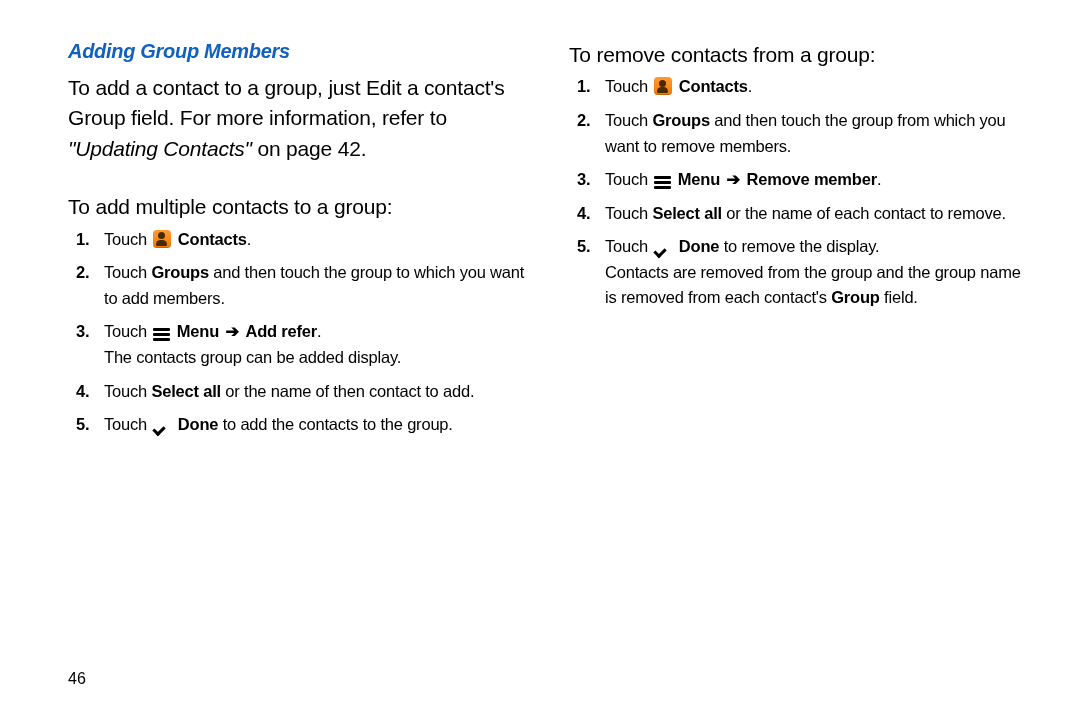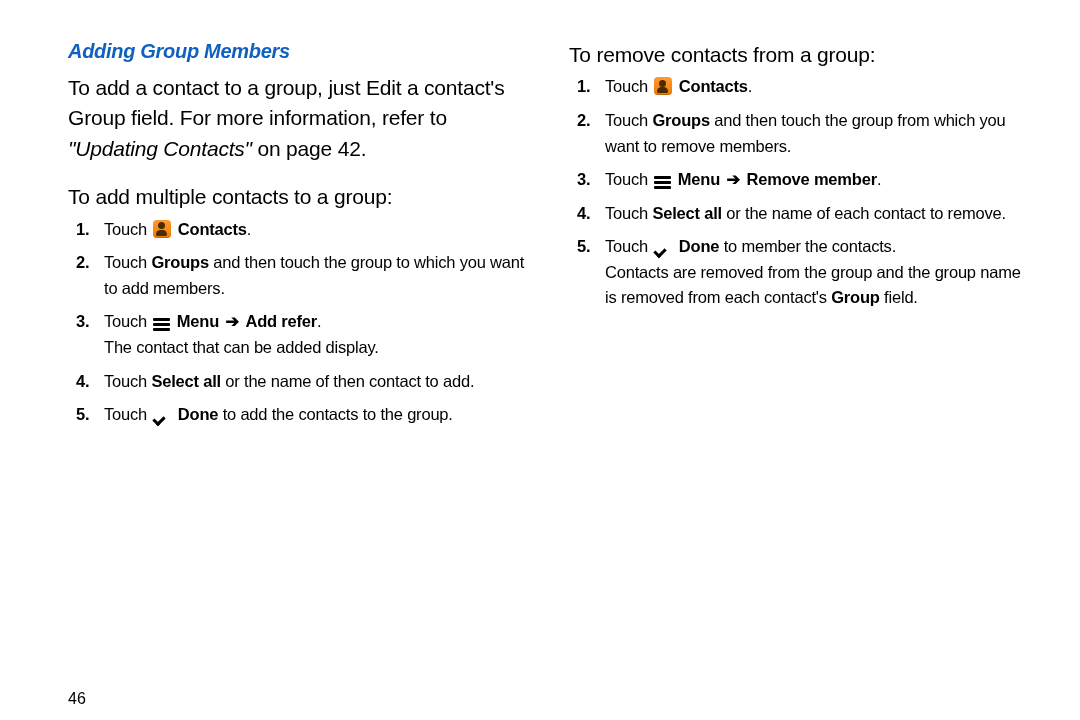--- a/index.html
+++ b/index.html
@@ -120,35 +120,35 @@
     position: absolute;
     left: 2px; top: 4px;
     width: 5px; height: 8px;
     border-right: 3px solid #000;
     border-bottom: 3px solid #000;
     transform: rotate(45deg);
   }
   .page-num {
     position: absolute;
     left: 68px;
-    bottom: 12px;
+    bottom: 32px;
     font-size: 16px;
   }
 </style>
 </head>
 <body>
 
 <div class="page">
 
   <div class="col">
     <h2 class="sec">Adding Group Members</h2>
     <p class="body">
       <span>To add a contact to a group, just Edit a contact's Group field. For more information, refer to </span><span class="italic">"Updating Contacts"</span><span> on page 42.</span>
     </p>
-    <p class="body" style="margin-top:18px;">To add multiple contacts to a group:</p>
+    <p class="body" style="margin-top:28px;">To add multiple contacts to a group:</p>
 
     <ol class="steps">
       <li>
         <span class="num">1.</span>
         <span class="txt">
           <span>Touch </span>
           <span class="icon contacts-icon"></span>
           <span class="bold">Contacts</span><span>.</span>
         </span>
       </li>
@@ -159,21 +159,21 @@
         </span>
       </li>
       <li>
         <span class="num">3.</span>
         <span class="txt">
           <span>Touch </span>
           <span class="icon menu-icon"><span></span><span></span><span></span></span>
           <span class="bold">Menu</span>
           <span class="bold arrow">➔</span>
           <span class="bold">Add refer</span><span>.</span><br>
-          <span>The contact that can be added display.</span>
+          <span>The contacts group can be added display.</span>
         </span>
       </li>
       <li>
         <span class="num">4.</span>
         <span class="txt">
           <span>Touch </span><span class="bold">Select all</span><span> or the name of then contact to add.</span>
         </span>
       </li>
       <li>
         <span class="num">5.</span>
@@ -218,21 +218,21 @@
         <span class="num">4.</span>
         <span class="txt">
           <span>Touch </span><span class="bold">Select all</span><span> or the name of each contact to remove.</span>
         </span>
       </li>
       <li>
         <span class="num">5.</span>
         <span class="txt">
           <span>Touch </span>
           <span class="icon check-icon"></span>
-          <span class="bold">Done</span><span> to member the contacts.</span><br>
+          <span class="bold">Done</span><span> to remove the display.</span><br>
           <span>Contacts are removed from the group and the group name is removed from each contact's </span><span class="bold">Group</span><span> field.</span>
         </span>
       </li>
     </ol>
   </div>
 
   <div class="page-num">46</div>
 </div>
 
 </body></html>

